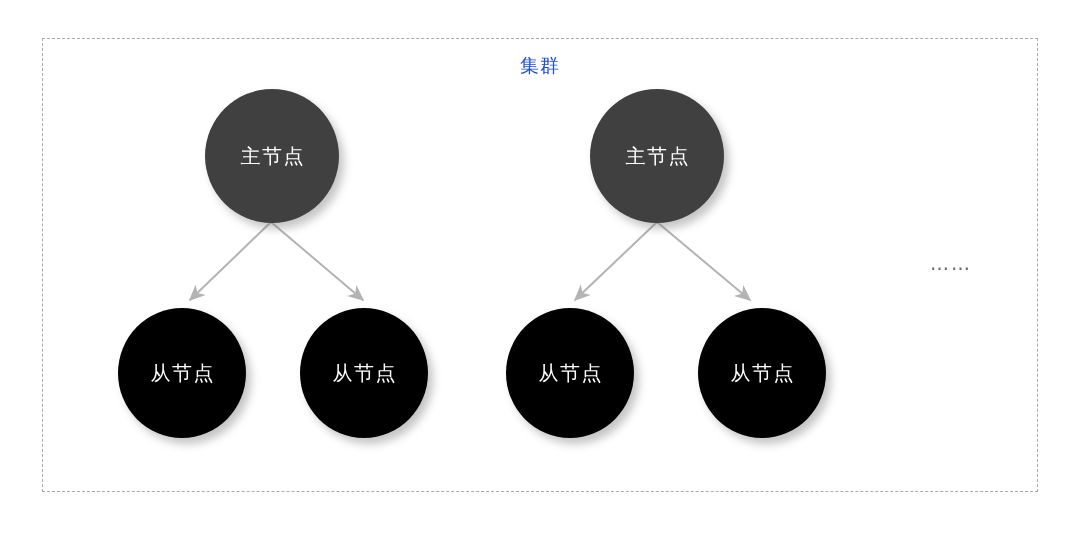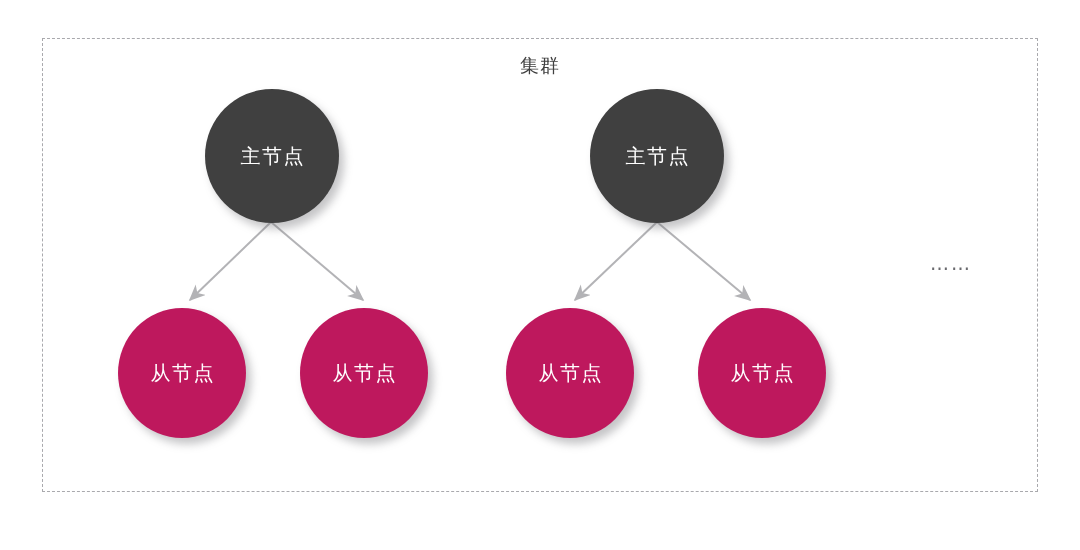--- a/index.html
+++ b/index.html
@@ -34,21 +34,21 @@
     background: transparent;
   }
 
   .cluster-title {
     position: absolute;
     left: 0;
     top: 52px;
     width: 1080px;
     text-align: center;
     font-size: 19px;
-    color: #404040;
+    color: #1d4ed8;
     letter-spacing: 1px;
     line-height: 26px;
     white-space: nowrap;
   }
 
   
   .edge-layer {
     position: absolute;
     left: 0;
     top: 0;
@@ -77,21 +77,21 @@
     padding-left: 1.5px;
   }
   .node.master {
     width: 134px;
     height: 134px;
     background: #404040;
   }
   .node.slave {
     width: 128px;
     height: 130px;
-    background: #be185d;
+    background: #000000;
   }
 
   
   .ellipsis {
     position: absolute;
     left: 930px;
     top: 252px;
     width: 80px;
     font-size: 19px;
     color: #6a6a6e;

